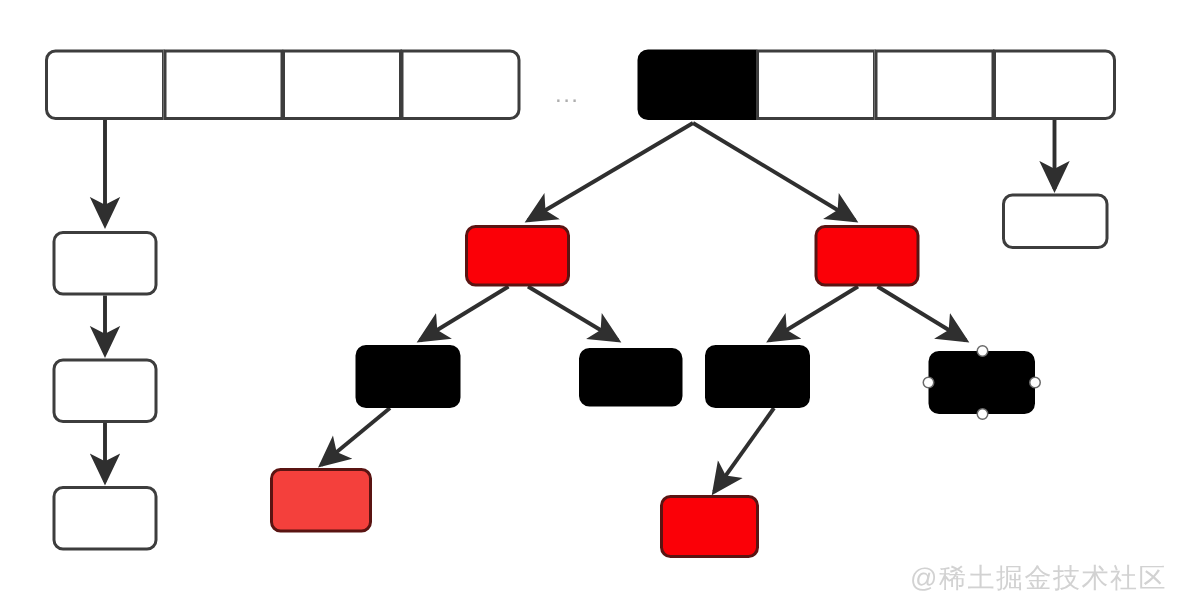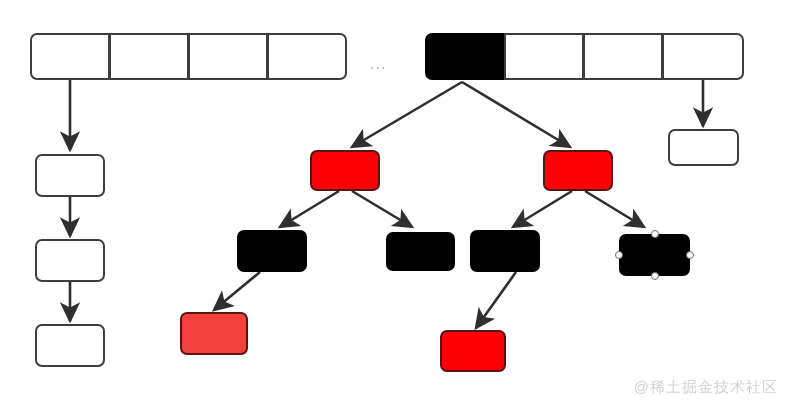--- a/index.html
+++ b/index.html
@@ -73,21 +73,21 @@
     box-sizing: border-box;
     border-radius: 50%;
     background: #ffffff;
     border: 1px solid #6a6a6a;
   }
   .watermark {
     position: absolute;
     right: 14px;
     bottom: 8px;
     color: #d2d2d2;
-    font-size: 15px;
+    font-size: 18px;
     letter-spacing: 1px;
     user-select: none;
   }
 </style>
 </head>
 <body>
 
 <div id="canvas">
 
   <svg id="edge-layer" viewBox="0 0 792 405" width="792" height="405">

